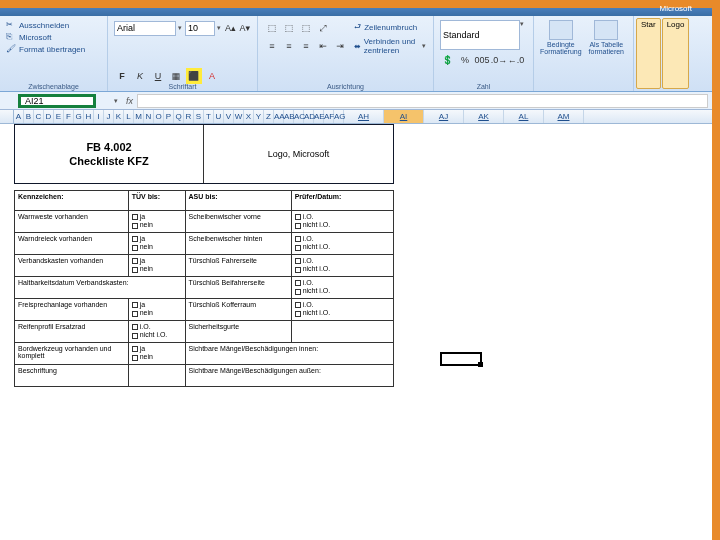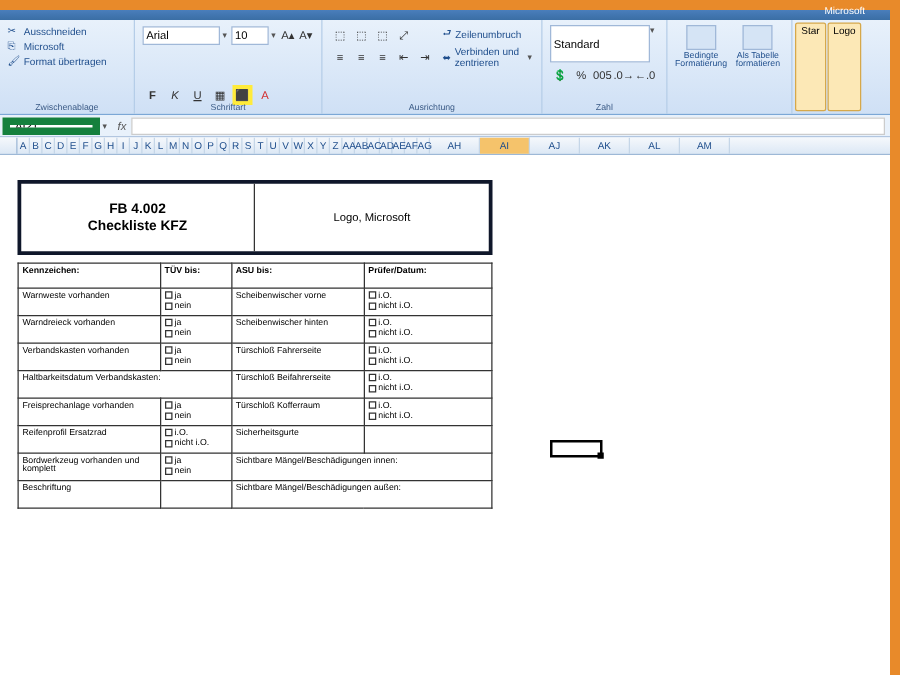--- a/index.html
+++ b/index.html
@@ -25,33 +25,33 @@
 .wrap-merge { display: flex; flex-direction: column; gap: 3px; margin-left: 6px; }
 .wm-item { display: flex; align-items: center; gap: 3px; font-size: 8px; color: #1f4e8c; }
 .num-group { display: flex; flex-direction: column; gap: 2px; }
 .num-select { font-size: 9px; border: 1px solid #a0b8d8; background: #fff; padding: 14px 2px; width: 80px; height: 15px; }
 .styles-group { display: flex; gap: 4px; }
 .style-btn { display: flex; flex-direction: column; align-items: center; gap: 1px; font-size: 7px; color: #1f4e8c; width: 44px; text-align: center; line-height: 1; }
 .style-icon { width: 24px; height: 20px; background: #d5e4f5; border: 1px solid #a0b8d8; }
 .right-btns { display: flex; flex-direction: row; gap: 1px; padding: 2px; }
 .rbtn { font-size: 8px; background: #fce8b6; border: 1px solid #d6a84a; padding: 1px 4px; border-radius: 2px; }
 .formula-bar { display: flex; height: 18px; border-bottom: 1px solid #a0b8d8; background: #e8f1fb; align-items: center; }
-.name-box { width: 78px; border: 6px solid #15803d; background: #fff; font-size: 9px; padding: 1px 4px; margin: 2px; height: 14px; }
+.name-box { width: 78px; border: 3px solid #15803d; background: #fff; font-size: 9px; padding: 1px 4px; margin: 18px; height: 14px; }
 .fx { font-size: 9px; font-style: italic; color: #555; padding: 0 4px; }
 .formula-input { flex: 1; border: 1px solid #ccc; background: #fff; height: 14px; font-size: 9px; margin: 2px 4px 2px 0; }
 .sheet-area { flex: 1; background: #fff; overflow: hidden; position: relative; }
 .col-headers { display: flex; height: 14px; background: linear-gradient(#f5f8fc,#dce8f5); border-bottom: 1px solid #9db8d6; font-size: 8px; color: #1f4e8c; }
 .rowhdr-spacer { width: 14px; border-right: 1px solid #9db8d6; }
 .ch { border-right: 1px solid #c5d6e8; text-align: center; line-height: 14px; }
 .ch.narrow { width: 10px; }
-.ch.wide { width: 40px; }
+.ch.wide { width: 40px; text-decoration: underline; }
 .ch.sel { background: #f5c36b; }
 .grid-body { position: relative; height: 100%; }
 .doc { position: absolute; left: 14px; top: 0; width: 380px; font-size: 8px; }
-.doc-header { display: flex; height: 60px; border: 3px solid #0f172a; margin-top: 20px; }
+.doc-header { display: flex; height: 60px; border: 1px solid #0f172a; margin-top: 0; }
 .doc-header-left { width: 50%; border-right: 1px solid #333; display: flex; align-items: center; justify-content: center; font-weight: bold; font-size: 11px; line-height: 1.3; text-align: center; }
 .doc-header-right { width: 50%; display: flex; align-items: center; justify-content: center; font-size: 9px; }
 .check-table { width: 100%; border-collapse: collapse; margin-top: 6px; }
 .check-table td { border: 1px solid #333; padding: 2px 3px; vertical-align: top; font-size: 7px; }
 .hdr-cell { font-weight: bold; font-size: 8px; height: 20px; }
 .item-cell { height: 22px; }
 .yn { font-size: 7px; line-height: 1.2; }
 .cb { display: inline-block; width: 6px; height: 6px; border: 1px solid #333; margin-right: 2px; vertical-align: middle; }
 .sel-cell { position: absolute; border: 2px solid #000; background: #fff; width: 42px; height: 14px; }
 .sel-handle { position: absolute; right: -3px; bottom: -3px; width: 5px; height: 5px; background: #000; }

